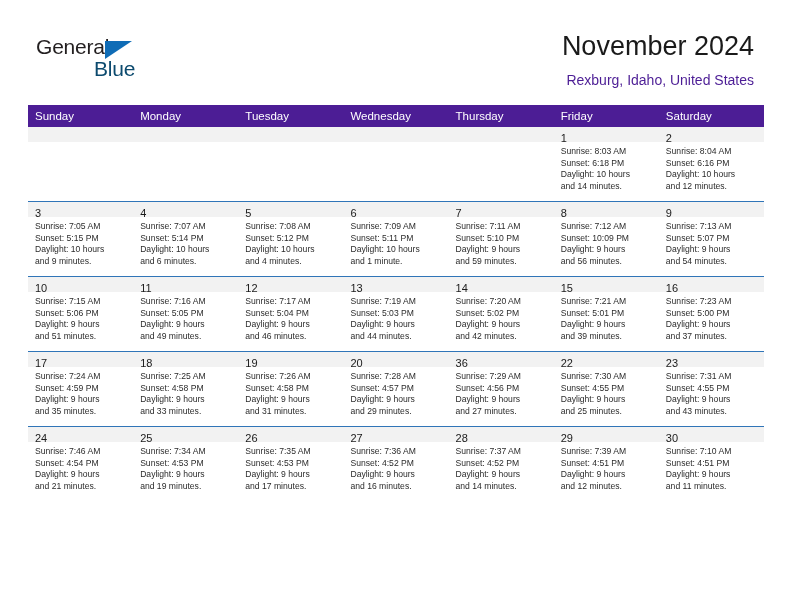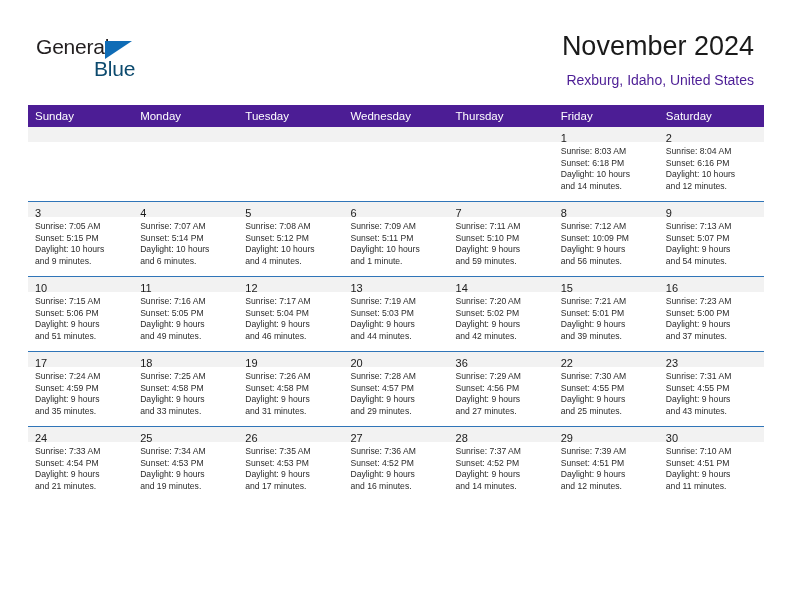--- a/index.html
+++ b/index.html
@@ -494,21 +494,21 @@
               </div>
             </div>
           </td>
       </tr>
 
       <tr class="week">
         <td>
             <div class="cell-inner">
               <div class="daynum-strip"><span class="daynum">24</span></div>
               <div class="cell-body">
-                <div class="cell-line">Sunrise: 7:33 AM</div>
+                <div class="cell-line">Sunrise: 7:46 AM</div>
                 <div class="cell-line">Sunset: 4:54 PM</div>
                 <div class="cell-line">Daylight: 9 hours</div>
                 <div class="cell-line">and 21 minutes.</div>
               </div>
             </div>
           </td>
         <td>
             <div class="cell-inner">
               <div class="daynum-strip"><span class="daynum">25</span></div>
               <div class="cell-body">

